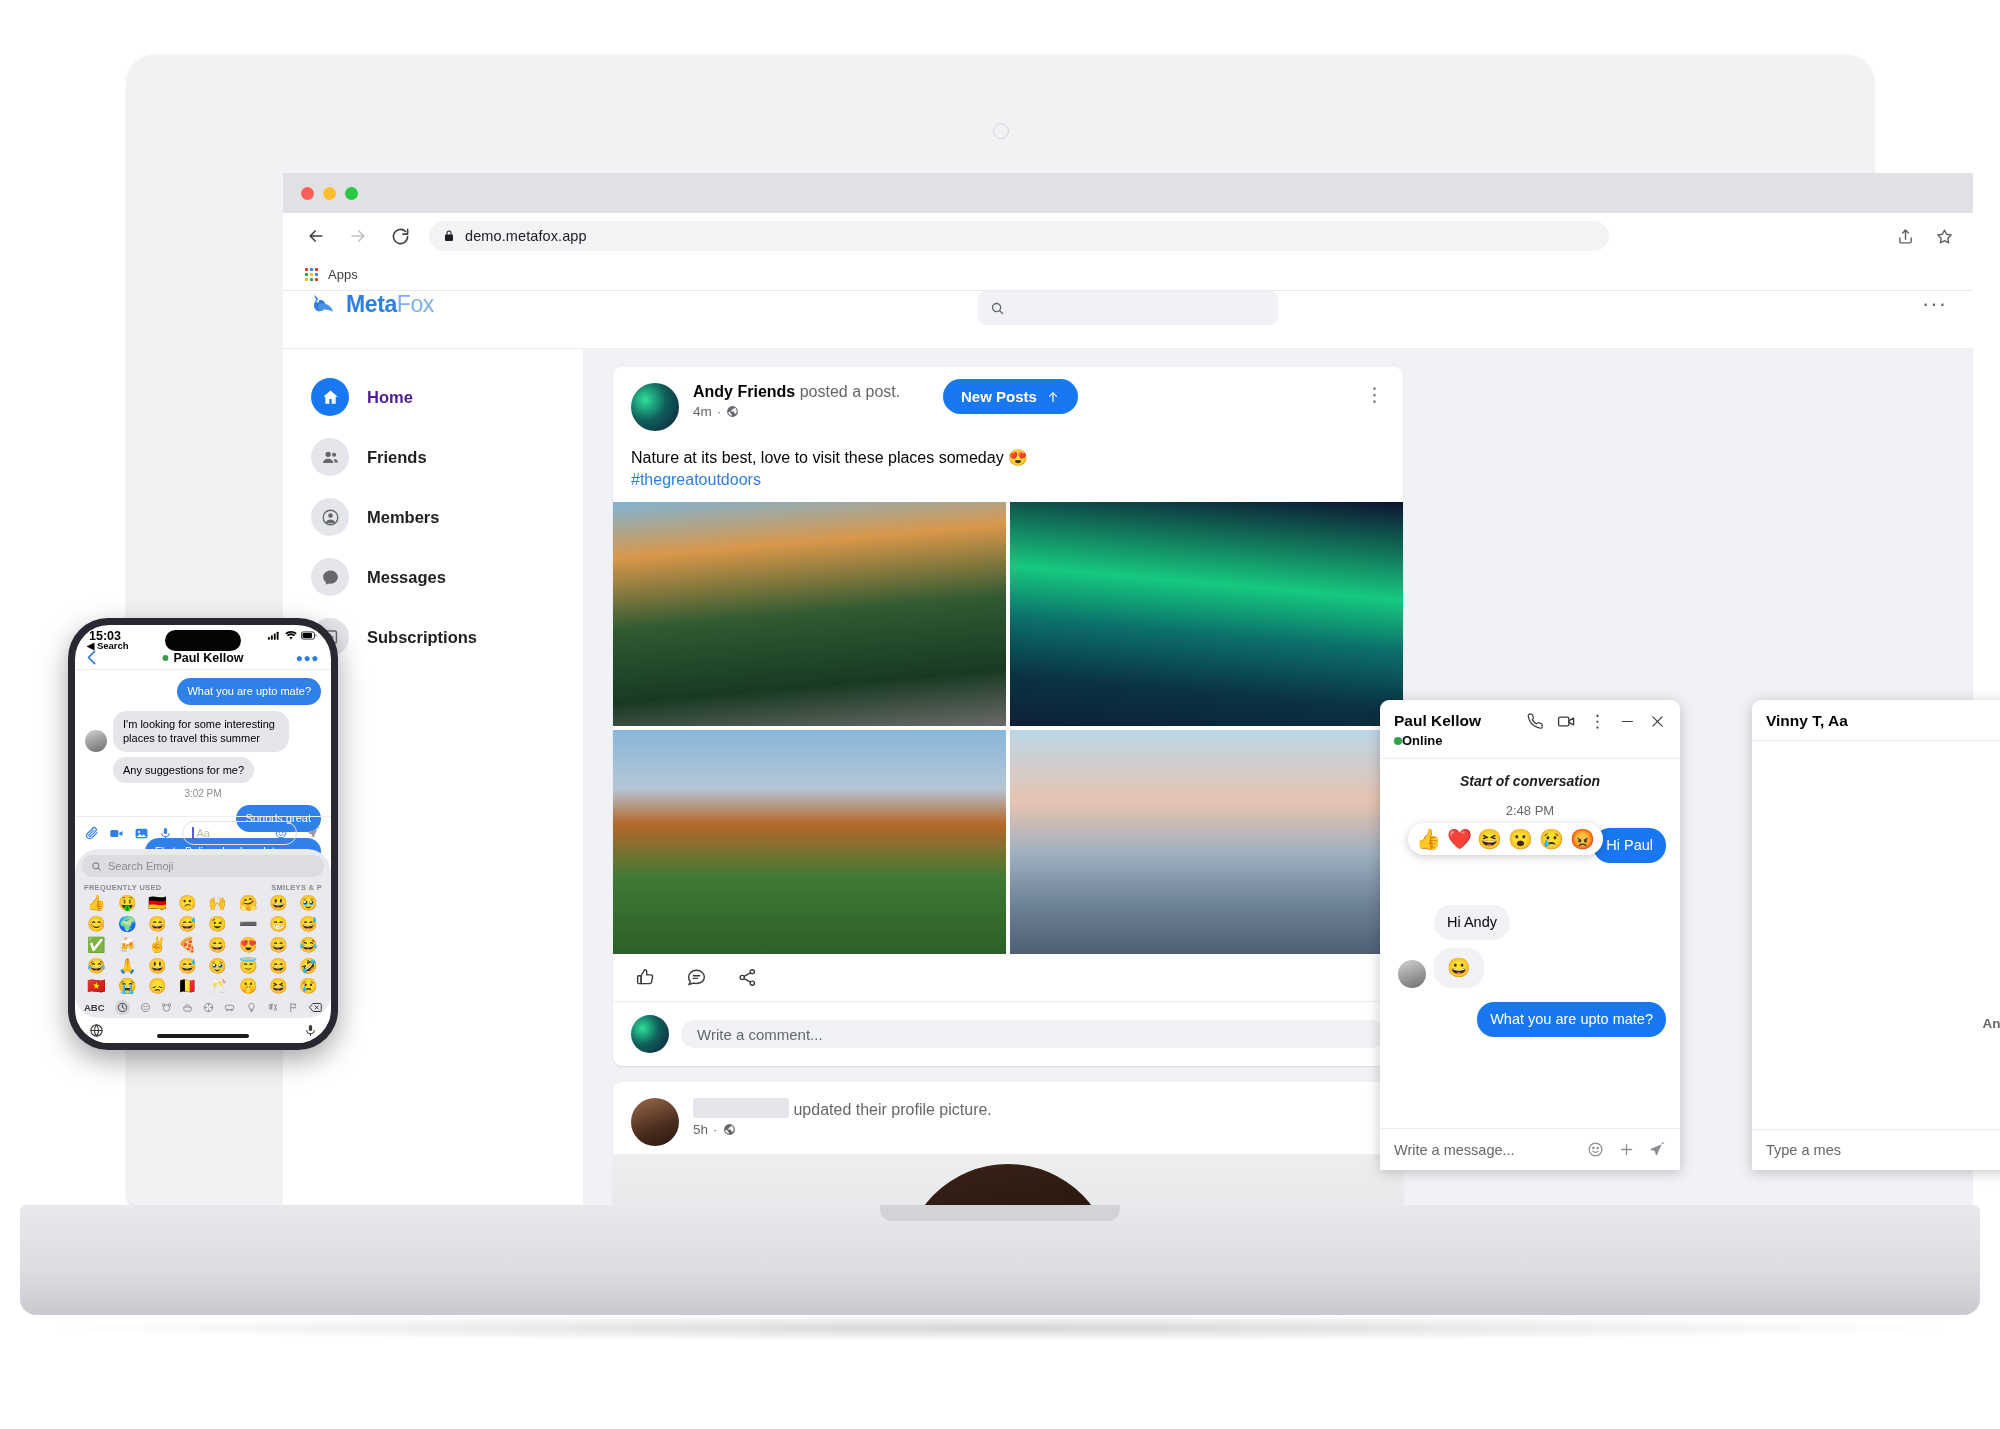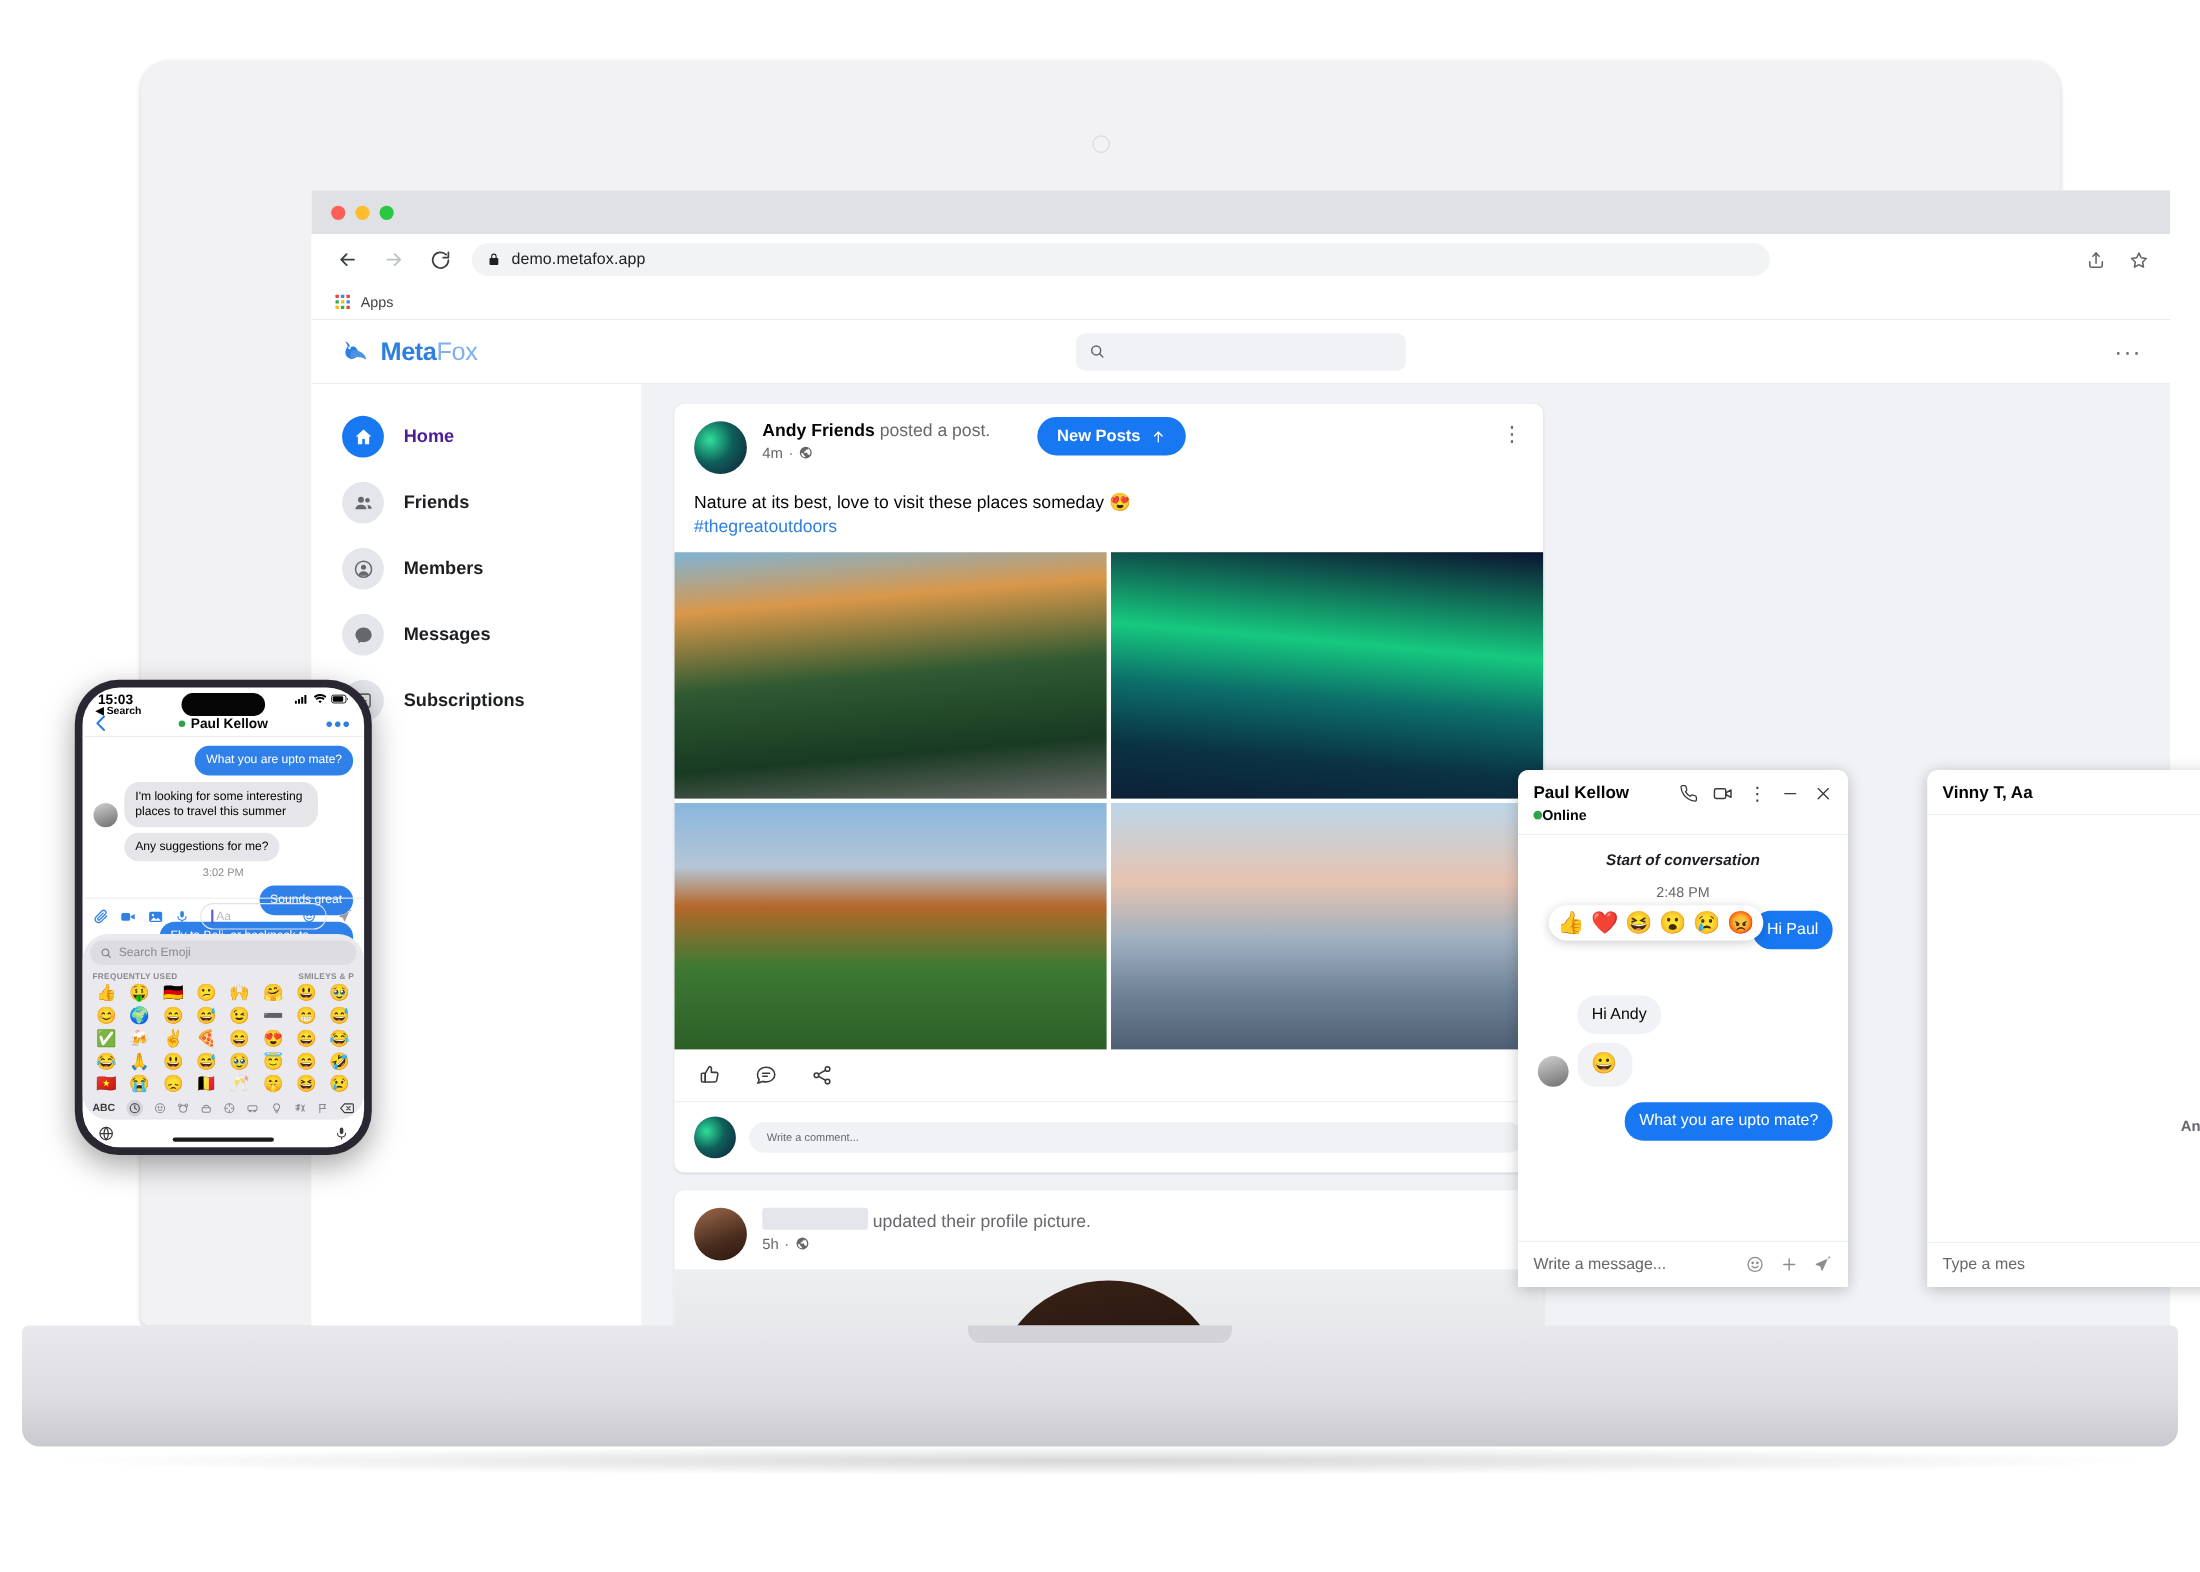--- a/index.html
+++ b/index.html
@@ -67,21 +67,21 @@
 
   .bookmark-bar {
     height: 32px; background: #fff; display: flex; align-items: center; padding: 0 22px; gap: 10px;
     border-bottom: 1px solid #e8eaed; font-size: 13px; color: #3c4043;
   }
   .apps-grid { display: grid; grid-template-columns: repeat(3, 3px); grid-template-rows: repeat(3, 3px); gap: 2px; }
   .apps-grid i { width: 3px; height: 3px; border-radius: .5px; display: block; }
 
   
   .site-header {
-    height: 58px; background: #fff; display: flex; align-items: center;
+    height: 58px; background: #fff; display: flex; align-items: flex-start;
     border-bottom: 1px solid #eceef0; position: relative;
   }
   .brand { width: 300px; display: flex; align-items: center; gap: 5px; padding-left: 28px; }
   .brand-text { font-size: 23px; font-weight: 700; letter-spacing: -.4px; }
   .brand-text .meta { color: #2e7fe0; } .brand-text .fox { color: #7fb0ea; font-weight: 500; }
   .hdr-search {
     width: 300px; height: 34px; background: #f0f2f5; border-radius: 8px;
     display: flex; align-items: center; padding: 0 12px;
     position: absolute; left: 50%; transform: translateX(-50%);
   }
@@ -118,21 +118,21 @@
   .photo-grid { display: grid; grid-template-columns: 1fr 1fr; gap: 4px; }
   .ph { height: 224px; }
   .ph1 { background: linear-gradient(175deg,#7fb4d6 0%, #d9974a 22%, #2f5a32 50%, #183a22 78%, #6a6a68 100%); }
   .ph2 { background: linear-gradient(185deg,#0b1330 0%, #16c97f 38%, #0c6f6a 58%, #0a3344 80%, #0d2036 100%); }
   .ph3 { background: linear-gradient(180deg,#89b6dd 0%, #b5c6d6 26%, #b5682a 42%, #3f7a34 66%, #2b5f27 100%); }
   .ph4 { background: linear-gradient(180deg,#bcd6e8 0%, #e7c3b1 32%, #9fb0c0 55%, #6e8296 78%, #4f5f73 100%); }
   .post-actions { display: flex; gap: 30px; padding: 13px 22px; border-bottom: 1px solid #eceef0; color: #3a3b3c; }
   .act { cursor: pointer; }
   .comment-row { display: flex; align-items: center; gap: 12px; padding: 13px 18px; }
   .comment-row .avatar { width: 38px; height: 38px; flex: 0 0 38px; }
-  .comment-input { flex: 1; height: 28px; background: #f0f2f5; border-radius: 19px; display: flex; align-items: center; padding: 0 16px; font-size: 10px; color: #65676b; }
+  .comment-input { flex: 1; height: 28px; background: #f0f2f5; border-radius: 19px; display: flex; align-items: center; padding: 0 16px; font-size: 15px; color: #65676b; }
   .redact { display: inline-block; width: 96px; height: 20px; background: #e4e6eb; border-radius: 3px; vertical-align: -3px; }
   .cover { width: 100%; height: 160px; background: linear-gradient(180deg,#eceef0 0%, #e6e8ea 40%, #d4d6d9 100%); position: relative; }
   .cover-head { position: absolute; left: 50%; bottom: 0; transform: translateX(-50%); width: 210px; height: 150px; border-radius: 105px 105px 0 0; background: linear-gradient(170deg,#3b2318 0%, #1d100a 70%); }
 
   
   .chatwin {
     position: absolute; width: 300px; background: #fff; border-radius: 9px 9px 0 0;
     box-shadow: 0 2px 14px rgba(0,0,0,.22); overflow: hidden; display: flex; flex-direction: column;
   }
   .chat-main { left: 1380px; top: 700px; height: 470px; }

